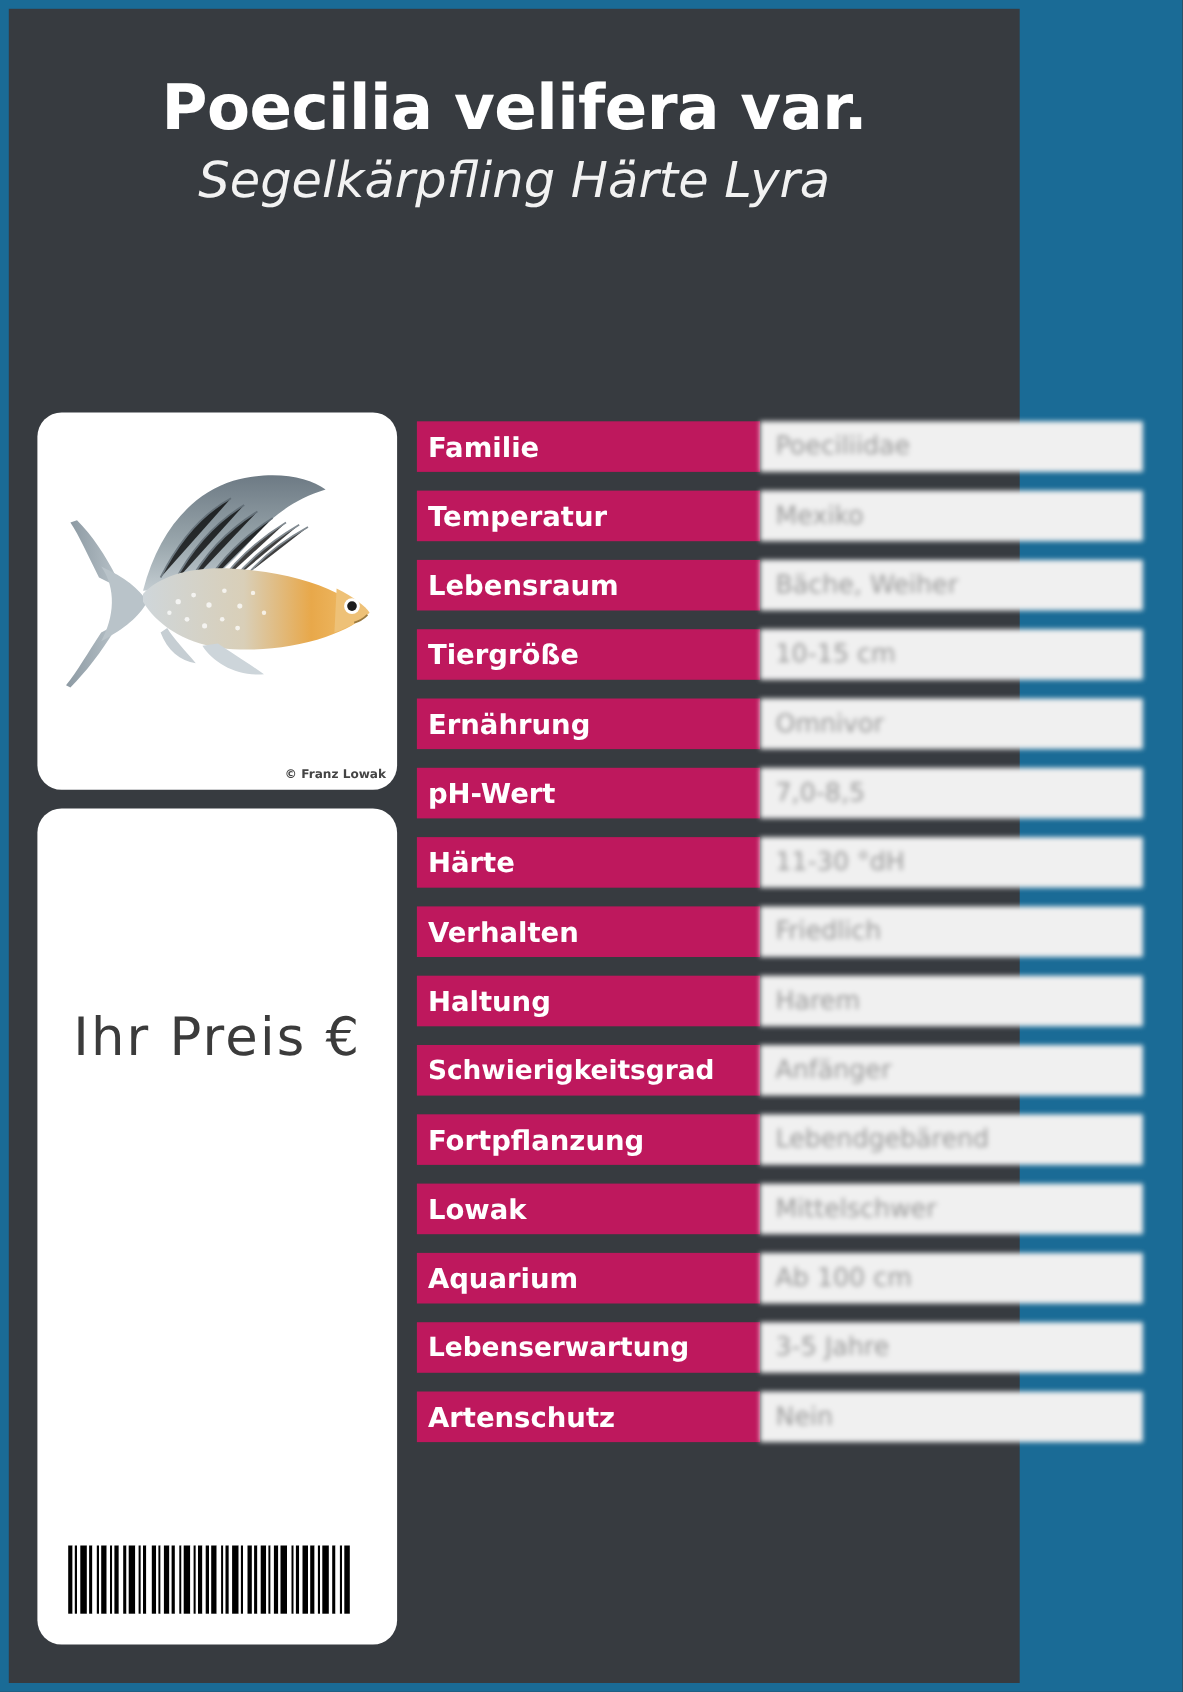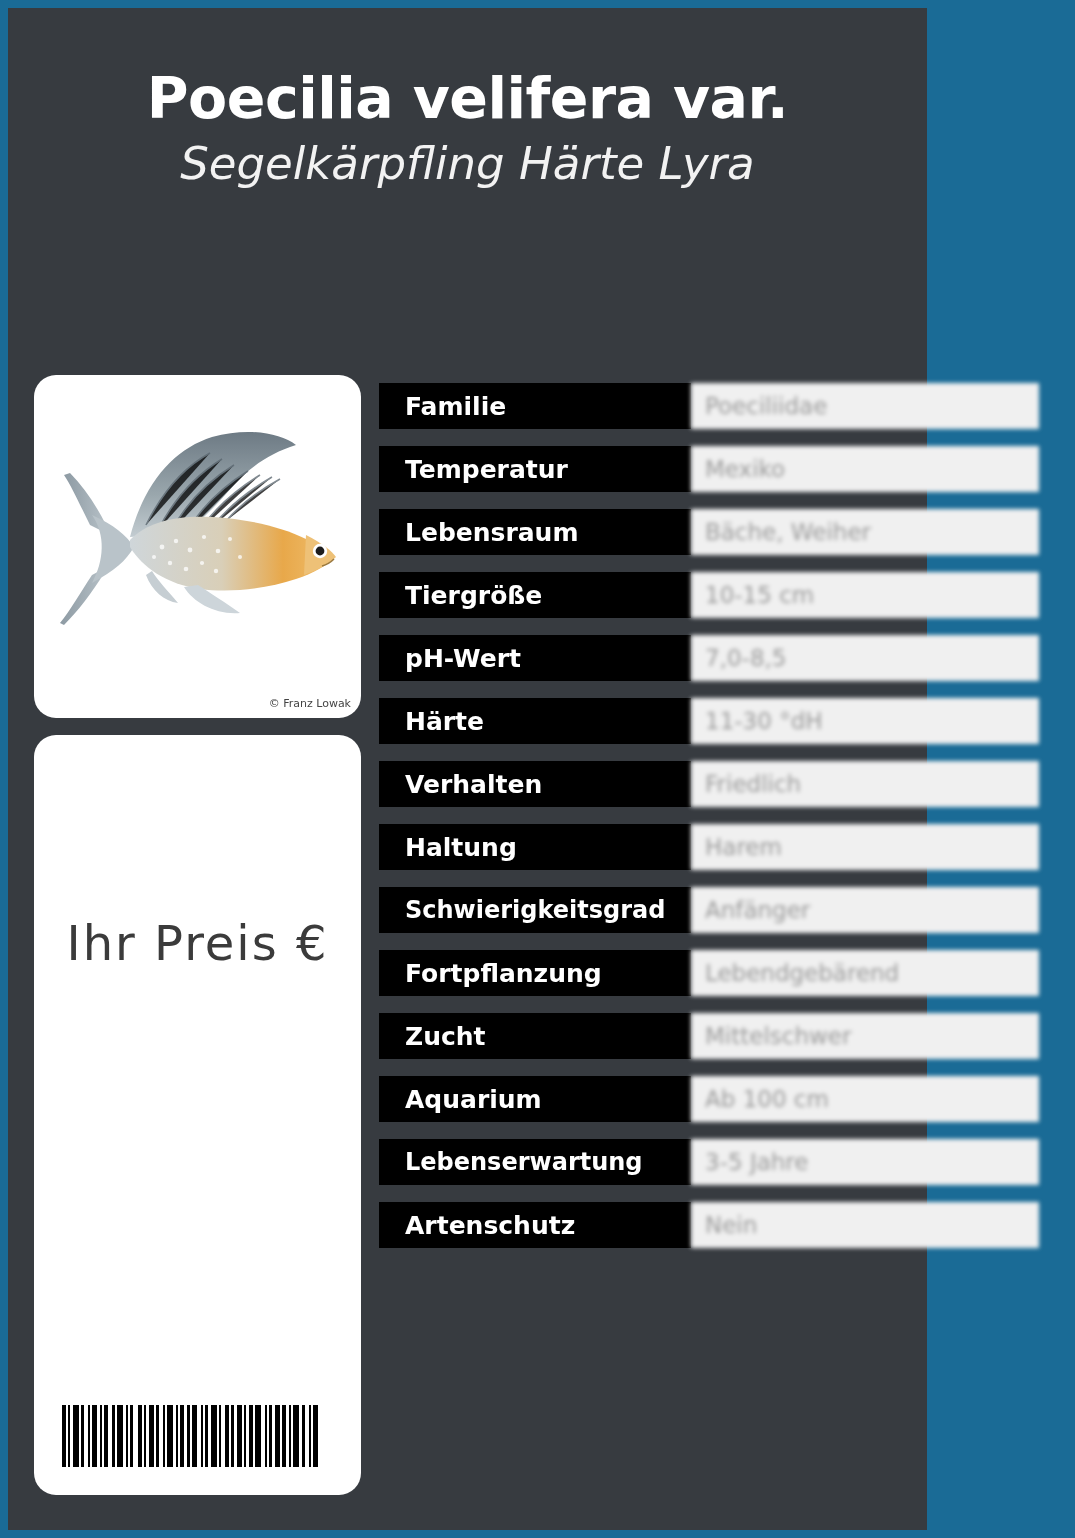--- a/index.html
+++ b/index.html
@@ -46,20 +46,21 @@
   
   .photo-box {
     position: absolute;
     left: 26px;
     top: 367px;
     width: 327px;
     height: 343px;
     background: #ffffff;
     border-radius: 22px;
     overflow: hidden;
+    font-weight: bold;
   }
   .fish-wrap {
     position: absolute;
     left: 0; top: 0;
     width: 100%; height: 100%;
   }
   .photo-credit {
     position: absolute;
     right: 10px;
     bottom: 8px;
@@ -121,27 +122,27 @@
     width: 660px;
   }
   .row {
     display: flex;
     height: 46px;
     margin-bottom: 17px;
     align-items: stretch;
   }
   .row .lbl {
     width: 312px;
-    background: #000000;
+    background: #be185d;
     color: #ffffff;
     font-size: 25px;
     font-weight: bold;
     display: flex;
     align-items: center;
-    padding-left: 26px;
+    padding-left: 10px;
     white-space: nowrap;
   }
   .row .val {
     flex: 1;
     background: #f0f0f0;
     color: #9a9a9a;
     font-size: 23px;
     display: flex;
     align-items: center;
     padding-left: 14px;
@@ -329,20 +330,24 @@
     </div>
     <div class="row">
       <div class="lbl">Lebensraum</div>
       <div class="val">Bäche, Weiher</div>
     </div>
     <div class="row">
       <div class="lbl">Tiergröße</div>
       <div class="val">10-15 cm</div>
     </div>
     <div class="row">
+      <div class="lbl">Ernährung</div>
+      <div class="val">Omnivor</div>
+    </div>
+    <div class="row">
       <div class="lbl">pH-Wert</div>
       <div class="val">7,0-8,5</div>
     </div>
     <div class="row">
       <div class="lbl">Härte</div>
       <div class="val">11-30 °dH</div>
     </div>
     <div class="row">
       <div class="lbl">Verhalten</div>
       <div class="val">Friedlich</div>
@@ -353,21 +358,21 @@
     </div>
     <div class="row shrink">
       <div class="lbl">Schwierigkeitsgrad</div>
       <div class="val">Anfänger</div>
     </div>
     <div class="row">
       <div class="lbl">Fortpflanzung</div>
       <div class="val">Lebendgebärend</div>
     </div>
     <div class="row">
-      <div class="lbl">Zucht</div>
+      <div class="lbl">Lowak</div>
       <div class="val">Mittelschwer</div>
     </div>
     <div class="row">
       <div class="lbl">Aquarium</div>
       <div class="val">Ab 100 cm</div>
     </div>
     <div class="row shrink">
       <div class="lbl">Lebenserwartung</div>
       <div class="val">3-5 Jahre</div>
     </div>

